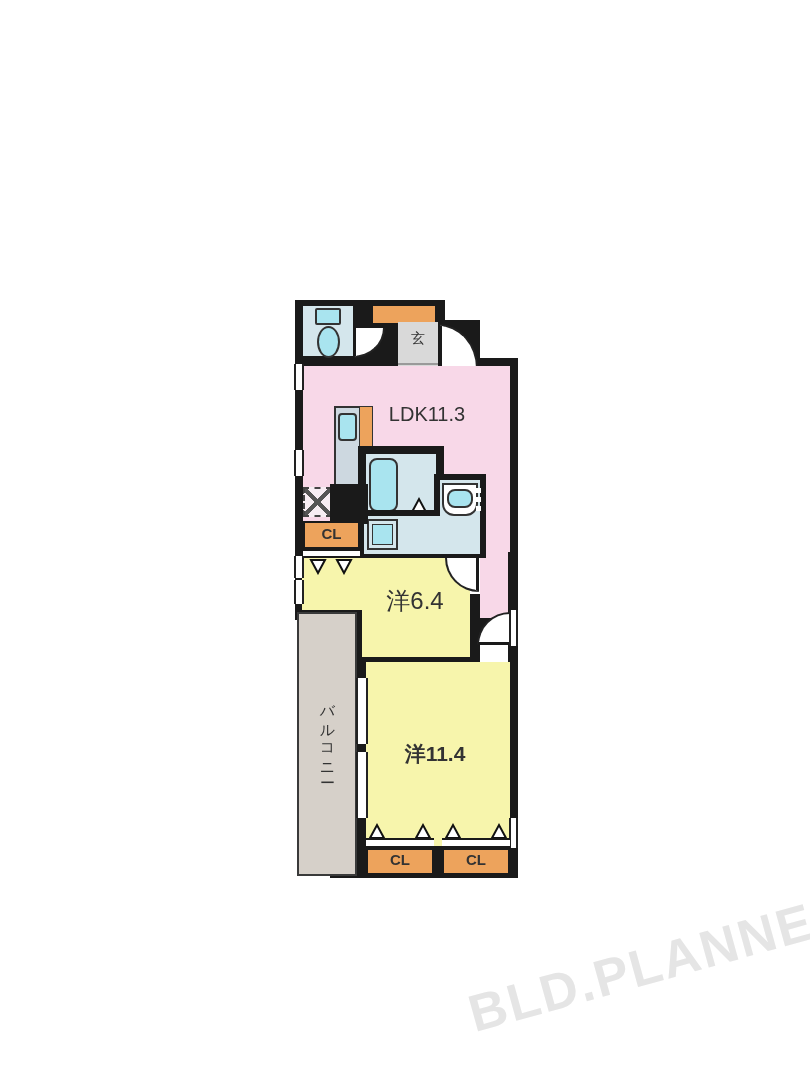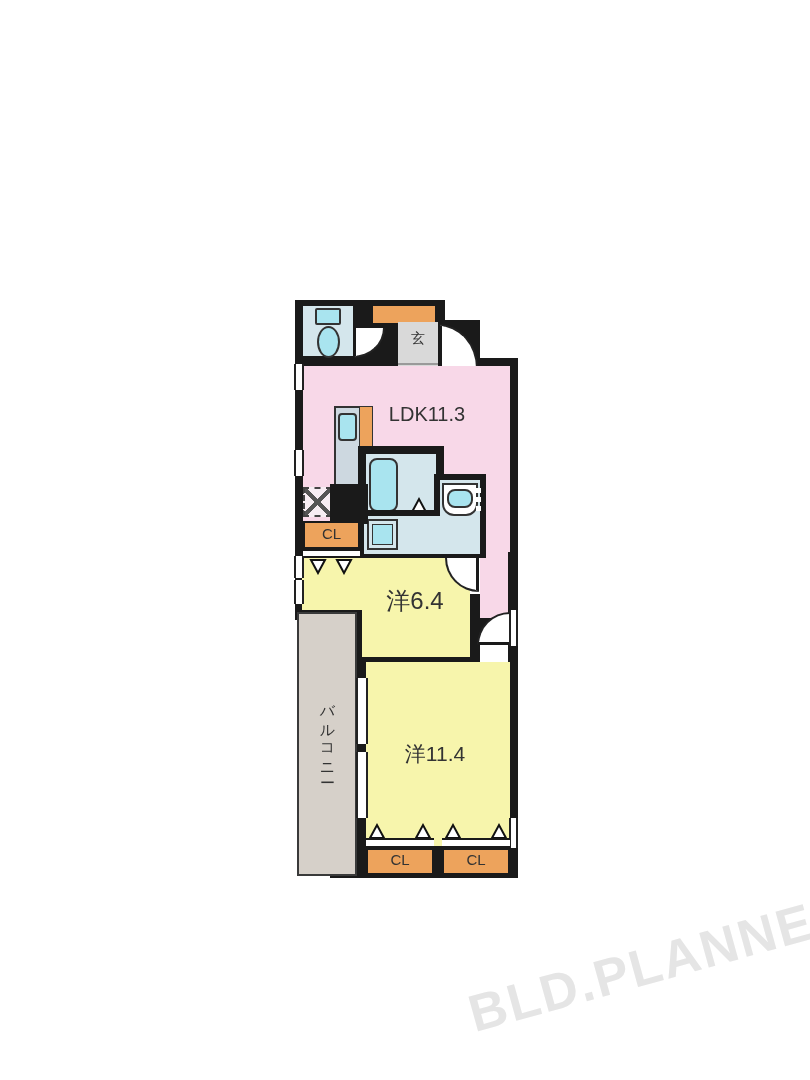--- a/index.html
+++ b/index.html
@@ -7,21 +7,21 @@
         font-family:"Liberation Sans",sans-serif;}
   .abs{position:absolute;box-sizing:border-box;}
   .w{background:var(--wall);}                 
   .pink{background:var(--pink);}
   .yellow{background:var(--yellow);}
   .orange{background:var(--orange);border:2px solid var(--wall);}
   .blue{background:var(--room-blue);}
   .cyan{background:var(--fixture-cyan);border:2px solid #333;}
   .white{background:#fff;}
   .lbl{color:var(--text);text-align:center;line-height:1.1;}
-  .bold{font-weight:normal;}
+  .bold{font-weight:bold;}
   
   .arc{background:#fff;}
   .arc-br{border-bottom-right-radius:100% 100%;border-right:2px solid #222;border-bottom:2px solid #222;border-left:3px solid var(--wall);}
   .arc-tr{border-top-right-radius:100% 100%;border-top:2px solid #222;border-right:2px solid #222;border-left:4px solid var(--wall);}
   .arc-bl{border-bottom-left-radius:100% 100%;border-left:2px solid #222;border-bottom:2px solid #222;border-right:3px solid var(--wall);}
   .arc-tl{border-top-left-radius:100% 100%;border-top:2px solid #222;border-left:2px solid #222;border-bottom:3px solid var(--wall);}
   
   .win-v{background:#fff;border-left:2px solid #222;border-right:2px solid #222;}
   .track{background:#fff;border-top:2px solid var(--wall);border-bottom:2px solid var(--wall);}
   .hatch{background:#f7edf3;border:2px dashed #444;
@@ -97,21 +97,21 @@
     <polygon points="31,2 38,15 45,2" fill="#fff" stroke="#111" stroke-width="2"></polygon>
   </svg>
   <div class="abs white" style="left:470px;top:558px;width:10px;height:36px;"></div>
   <div class="abs arc arc-bl" style="left:445px;top:558px;width:34px;height:34px;"></div>
   <div class="abs lbl" style="left:370px;top:588px;width:90px;font-size:24px;">洋6.4</div>
 
   <div class="abs white" style="left:480px;top:644px;width:28px;height:18px;"></div>
   <div class="abs arc arc-tl" style="left:477px;top:612px;width:33px;height:33px;"></div>
 
   <div class="abs yellow" style="left:366px;top:662px;width:144px;height:184px;"></div>
-  <div class="abs lbl" style="left:385px;top:742px;width:100px;font-size:21px;">洋11.4</div>
+  <div class="abs lbl" style="left:385px;top:742px;width:100px;font-size:21px;font-weight:bold;">洋11.4</div>
 
   <div class="abs balc" style="left:297px;top:612px;width:60px;height:264px;"></div>
   <div class="abs lbl vtext" style="left:319px;top:676px;height:120px;font-size:15px;">バルコニー</div>
   <div class="abs win-v" style="left:356px;top:678px;width:12px;height:66px;"></div>
   <div class="abs win-v" style="left:356px;top:752px;width:12px;height:66px;"></div>
 
   <div class="abs win-v" style="left:294px;top:364px;width:10px;height:26px;"></div>
   <div class="abs win-v" style="left:294px;top:450px;width:10px;height:26px;"></div>
   <div class="abs win-v" style="left:294px;top:556px;width:10px;height:22px;"></div>
   <div class="abs win-v" style="left:294px;top:580px;width:10px;height:24px;"></div>

